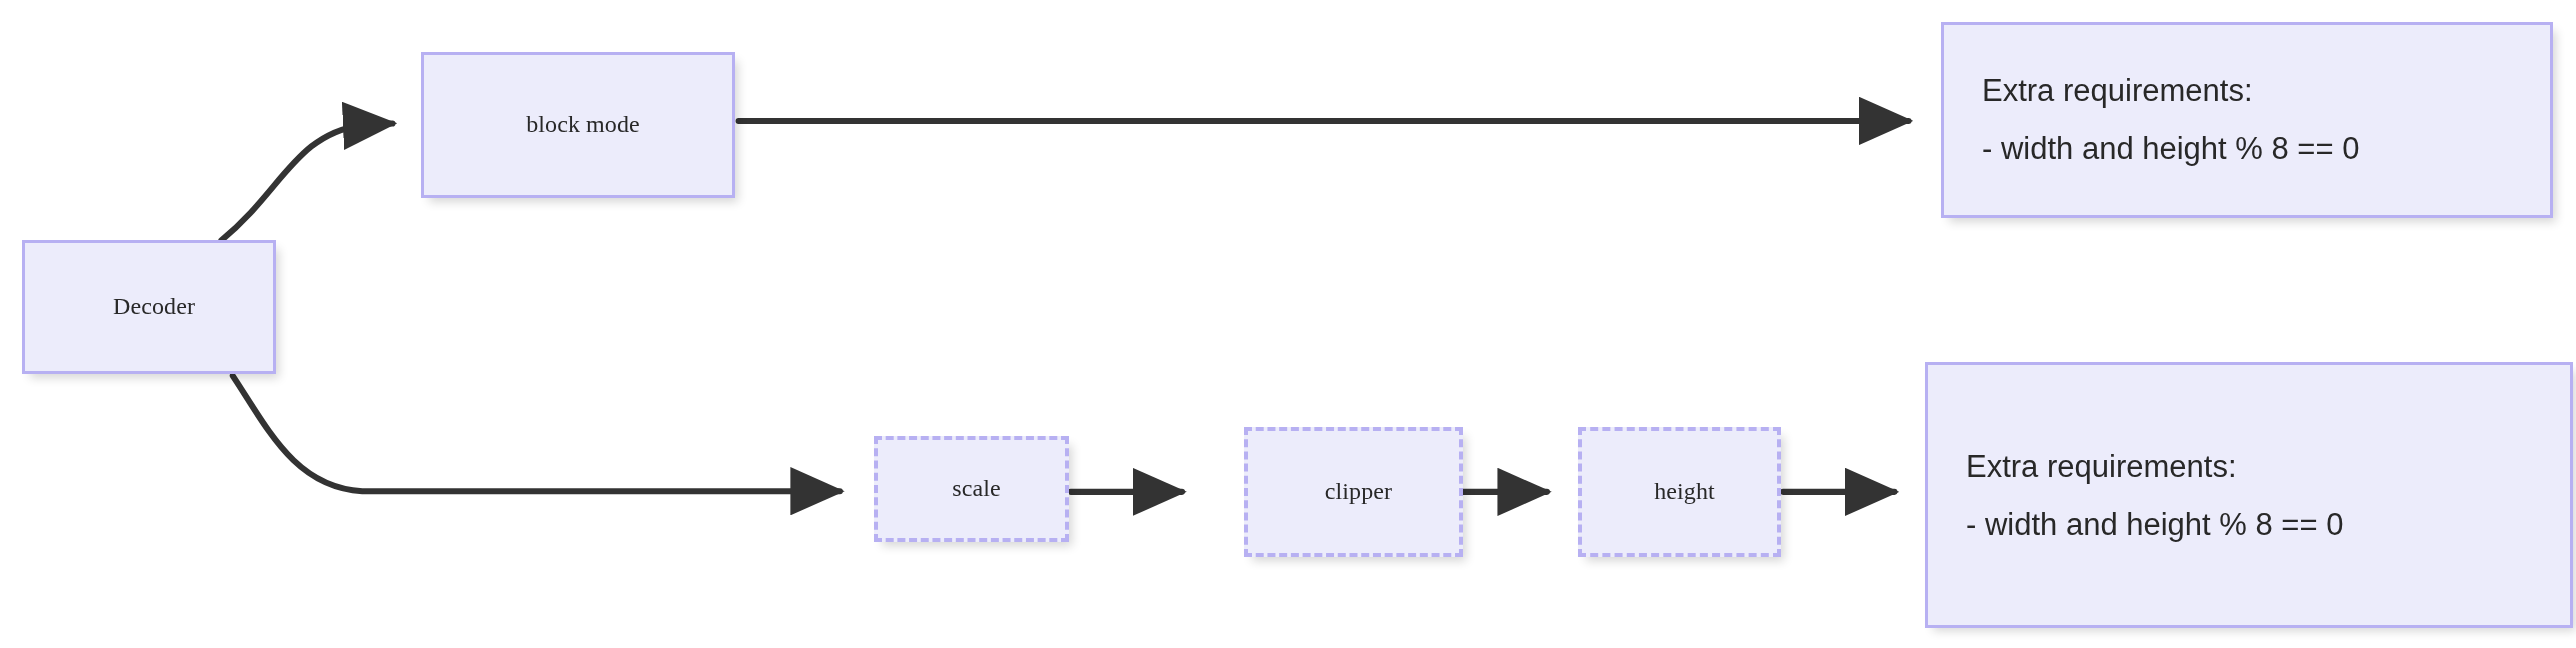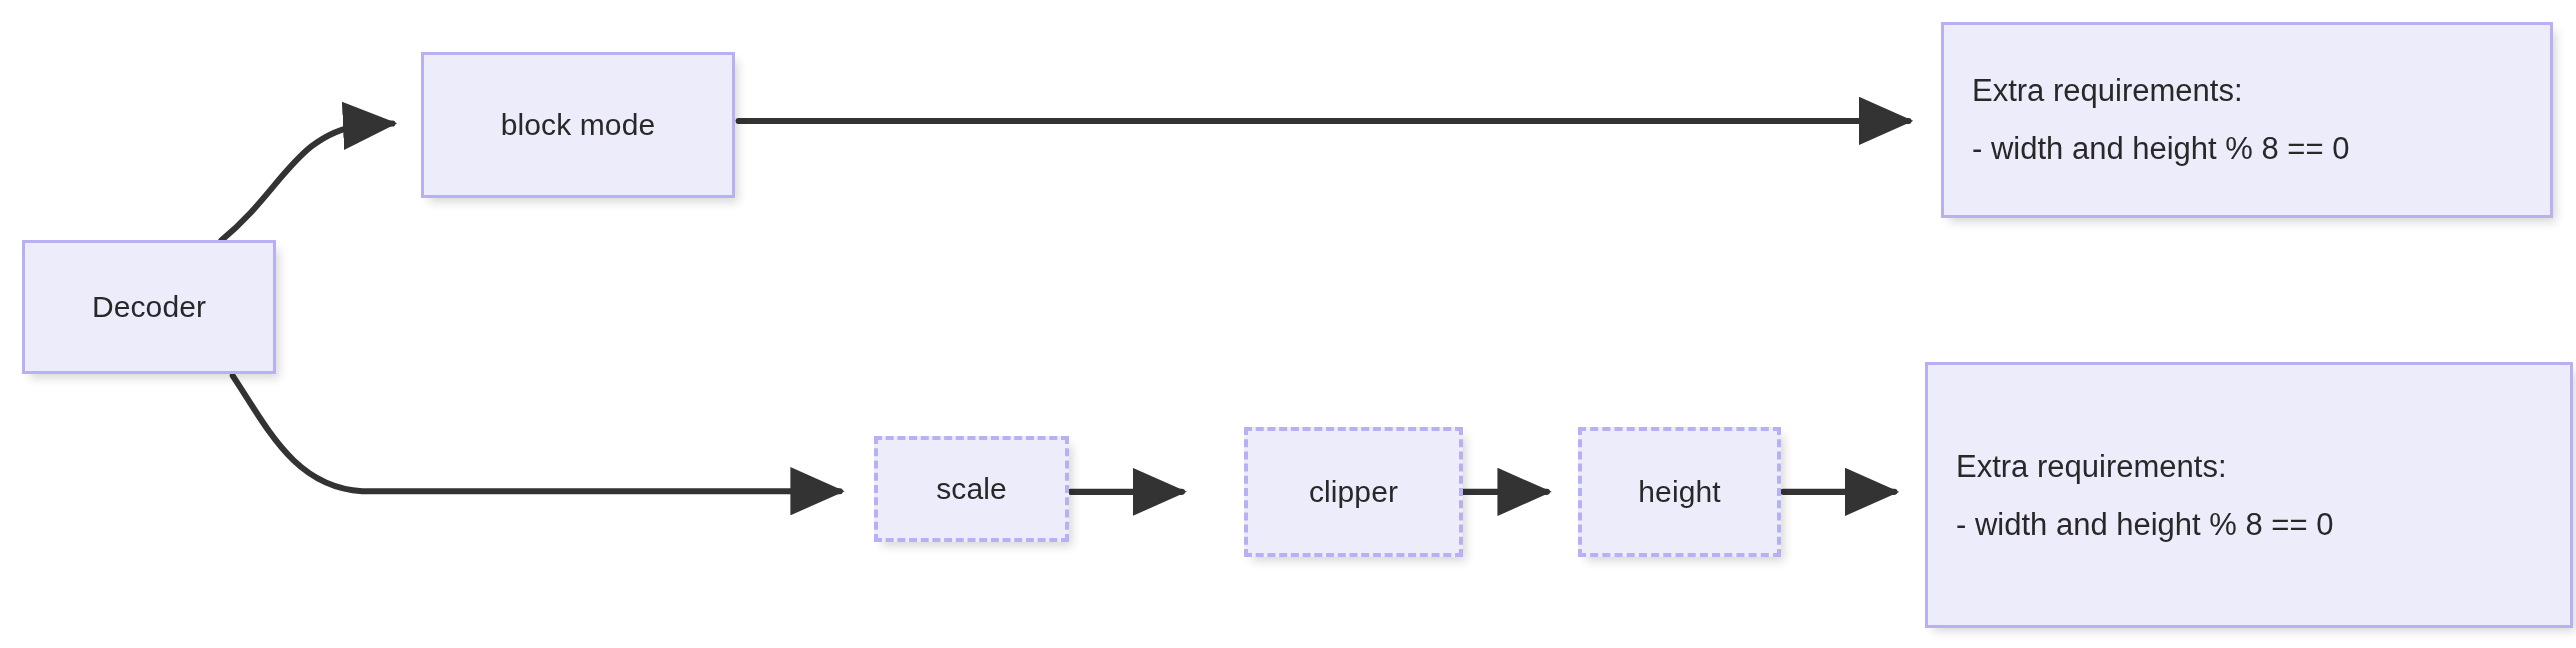--- a/index.html
+++ b/index.html
@@ -32,31 +32,33 @@
     box-sizing: border-box;
     background: #ececfb;
     border: 3.4px solid #b7b0f2;
     display: flex;
     align-items: center;
     justify-content: center;
     color: #282828;
     font-family: "Liberation Sans", sans-serif;
     box-shadow: 5.4px 6.7px 9.4px -2.7px rgba(0,0,0,0.16);
     z-index: 2;
+    padding-left: 10px;
   }
   .node.dashed {
     border-style: dashed;
     border-width: 4px;
   }
   .node-label {
-    font-size: 30px;
+    font-size: 24px;
     line-height: 1.15;
     text-align: right;
     white-space: pre;
     letter-spacing: 0.1px;
+    font-family: Liberation Serif, serif;
   }
   .note {
     align-items: center;
     justify-content: flex-start;
   }
   .note .note-body {
     padding-left: 28px;
     text-align: left;
   }
   .note-line {

